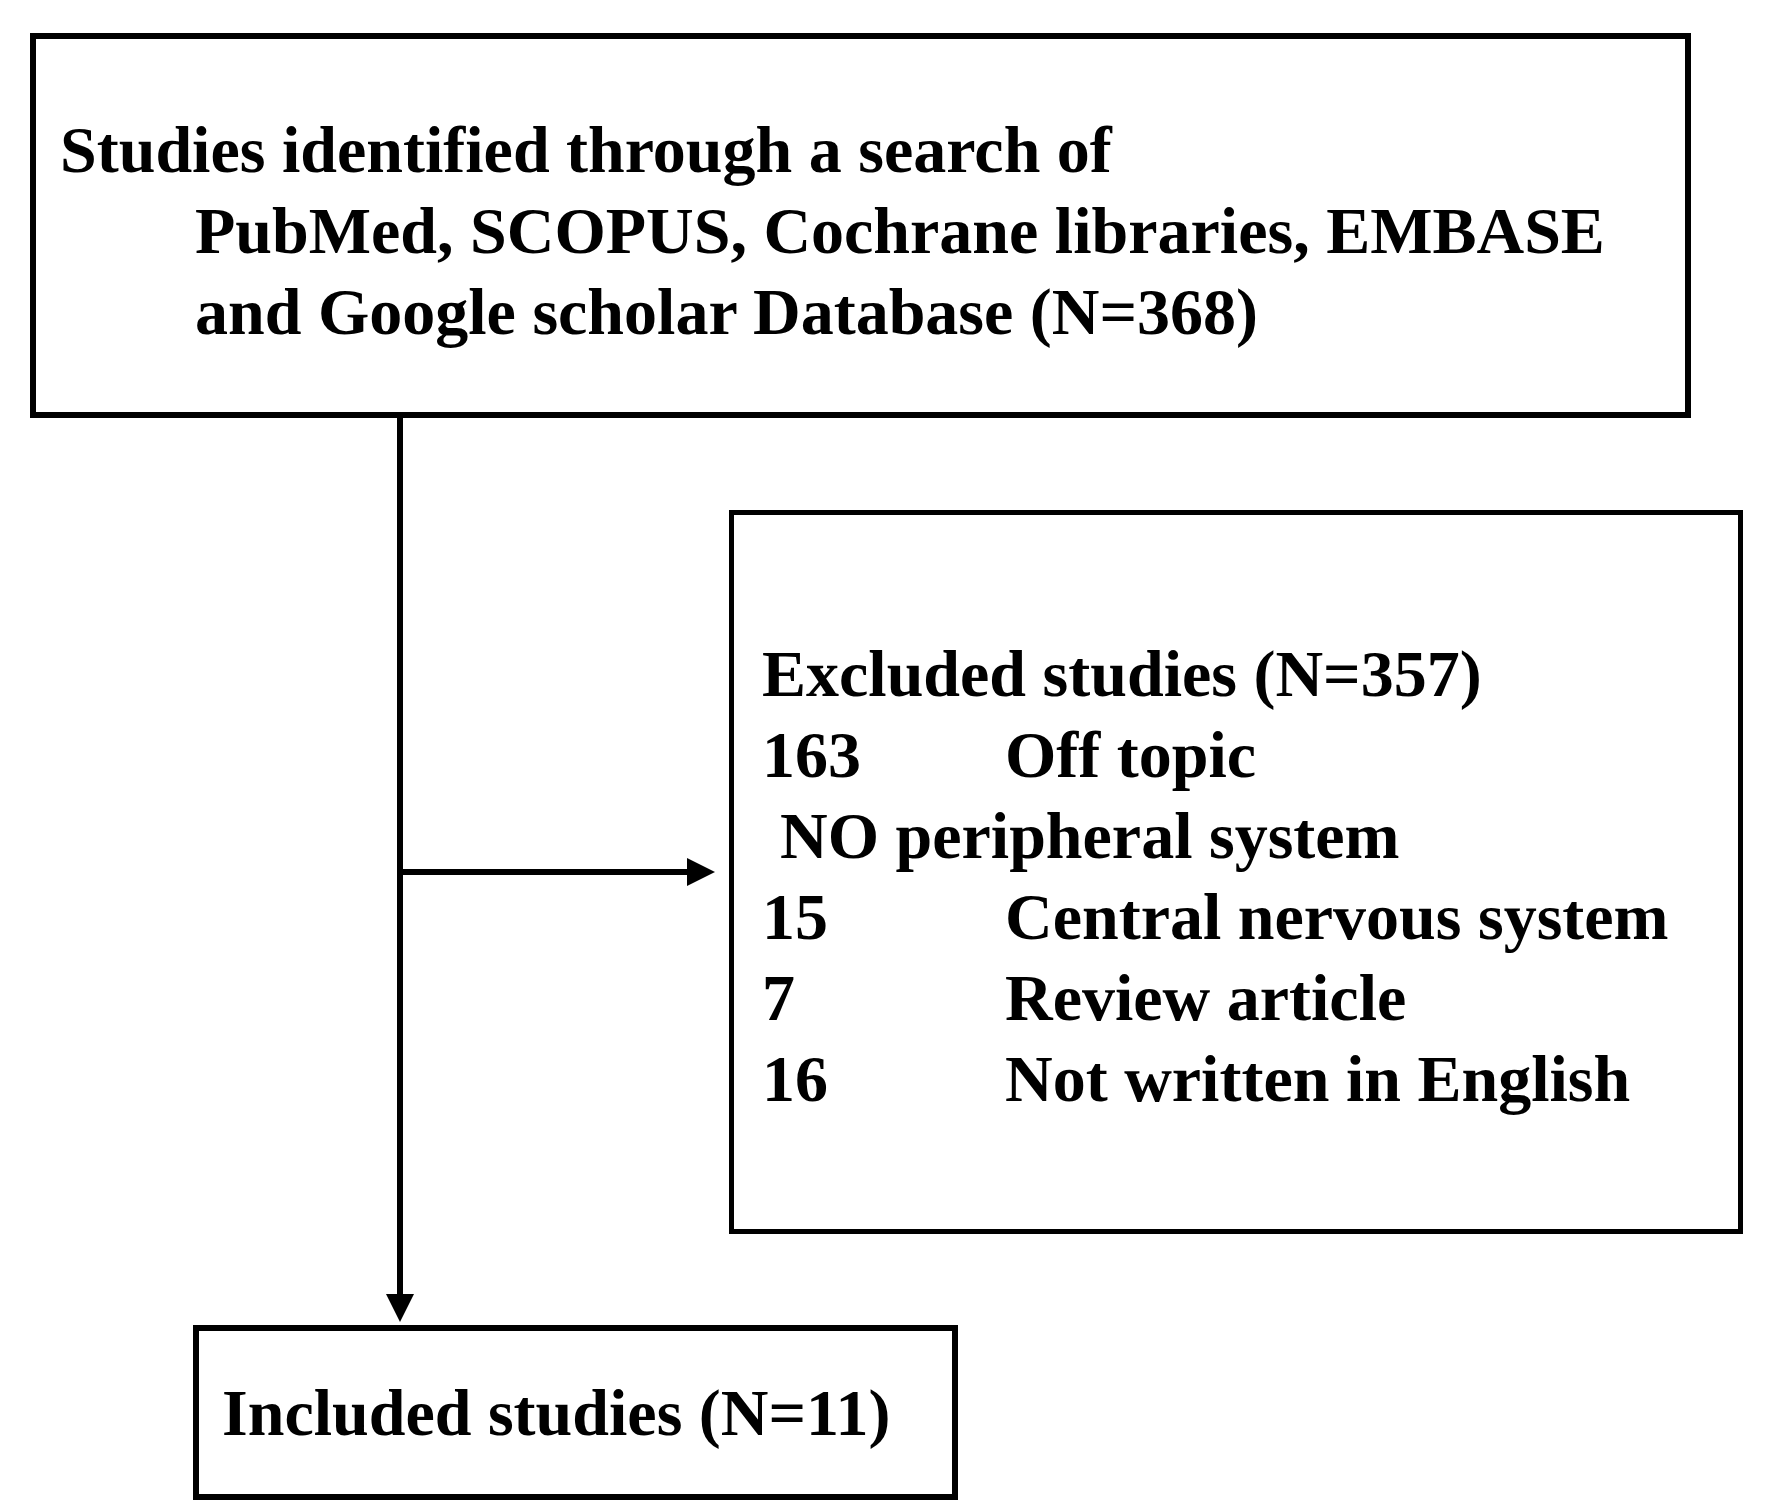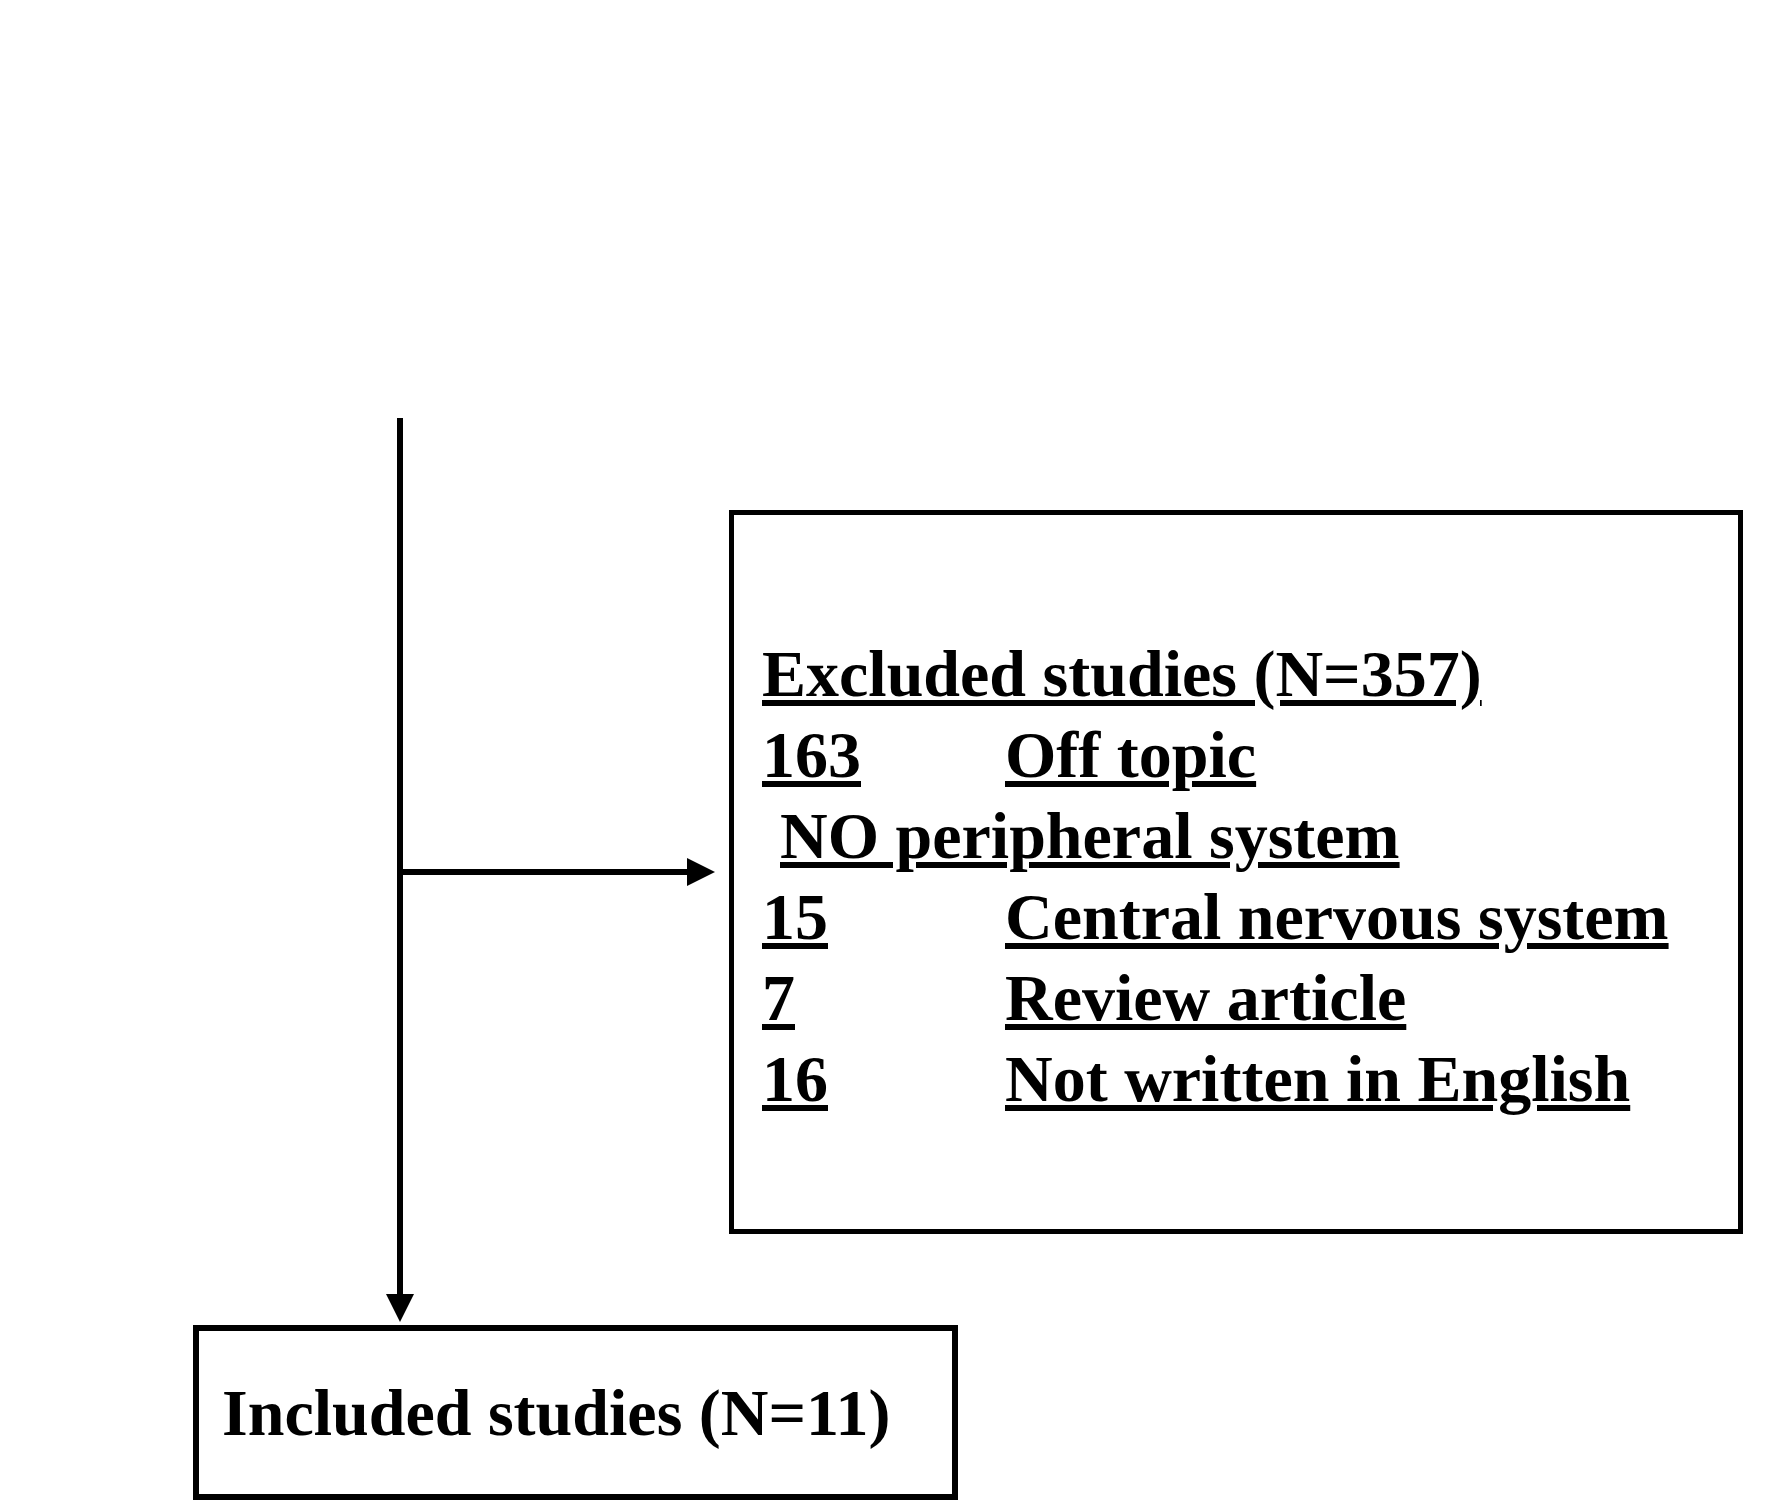--- a/index.html
+++ b/index.html
@@ -38,21 +38,20 @@
   #identified-box .indent {
     padding-left: 135px;
   }
   
   #excluded-box {
     left: 729px;
     top: 510px;
     width: 1014px;
     height: 724px;
     border-width: 5px;
-    text-decoration: underline;
   }
   #excluded-box .content {
     padding: 118px 8px 0 28px;
   }
   .exc-item {
     display: flex;
   }
   .exc-num {
     width: 225px;
     flex: 0 0 225px;
@@ -111,20 +110,27 @@
     border-top: 14px solid transparent;
     border-bottom: 14px solid transparent;
     border-left: 28px solid #000000;
   }
 </style>
 </head>
 <body>
 
 <div id="canvas">
 
+  <div class="box" id="identified-box">
+    <div class="content">
+      <div>Studies identified through a search of</div>
+      <div class="indent">PubMed, SCOPUS, Cochrane libraries, EMBASE</div>
+      <div class="indent">and Google scholar Database (N=368)</div>
+    </div>
+  </div>
 
   <div class="line" id="v-line"></div>
   <div class="arrowhead" id="down-arrowhead"></div>
 
   <div class="line" id="h-line"></div>
   <div class="arrowhead" id="right-arrowhead"></div>
 
   <div class="box" id="excluded-box">
     <div class="content">
       <div>Excluded studies (N=357)</div>

